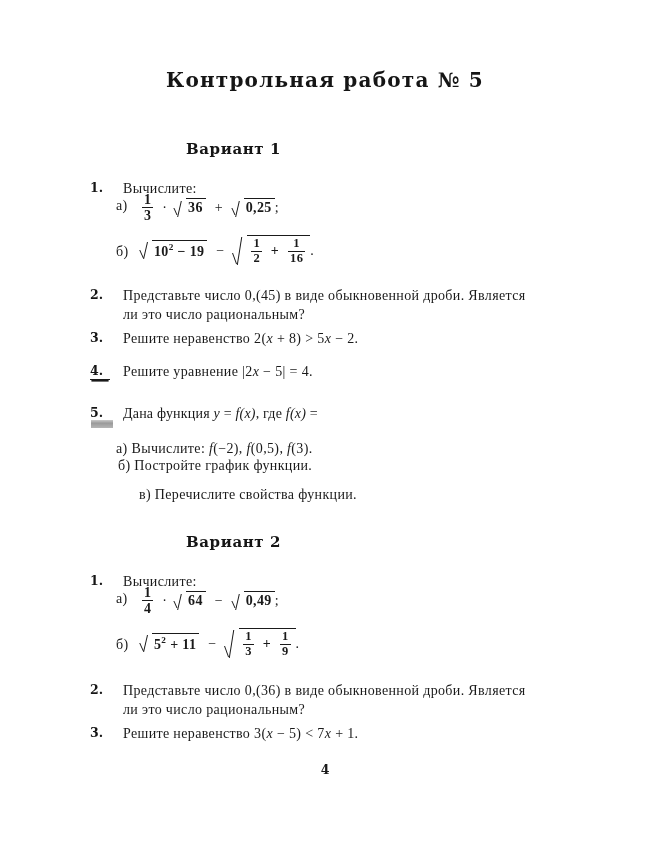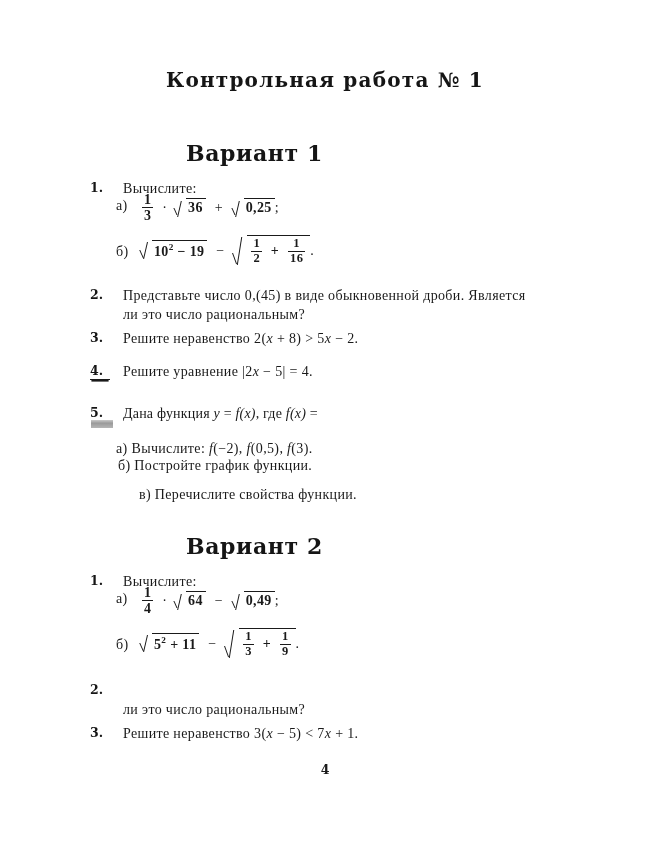--- a/index.html
+++ b/index.html
@@ -32,21 +32,21 @@
     text-align: center;
     font-family: "DejaVu Serif", "Liberation Serif", serif;
     font-weight: bold;
     font-size: 20px;
     letter-spacing: 1.2px;
     color: #151515;
   }
   .variant-title {
     font-family: "DejaVu Serif", "Liberation Serif", serif;
     font-weight: bold;
-    font-size: 22px;
+    font-size: 15px;
     letter-spacing: 0.6px;
     color: #151515;
     margin: 0;
   }
   .variant1-title { position: absolute; left: 186px; top: 140px; }
   .variant2-title { position: absolute; left: 186px; top: 533px; }
 
   
   .prob {
     position: absolute;
@@ -182,21 +182,21 @@
     font-weight: bold;
     font-size: 12.5px;
     color: #1a1a1a;
   }
 </style>
 </head>
 <body>
 
 <div class="page">
 
-  <div class="doc-title">Контрольная работа № 1</div>
+  <div class="doc-title">Контрольная работа № 5</div>
 
   <div class="variant1-title variant-title">Вариант 1</div>
 
   <div class="prob" style="top:180px;">
     <span class="num">1.</span>
     <span class="body">Вычислите:</span>
   </div>
 
   <div class="prob" style="top:198px;">
     <span class="sub" style="left:26px;">а)</span>
@@ -308,21 +308,21 @@
           <span class="n">1</span>
           <span class="d">9</span>
         </span>
       </span></span><span>.</span>
     </span>
   </div>
 
   <div class="prob" style="top:682px;">
     <span class="num">2.</span>
     <span class="body">
-      <br>
+      <span>Представьте число 0,(36) в виде обыкновенной дроби. Является</span><br>
       <span>ли это число рациональным?</span>
     </span>
   </div>
 
   <div class="prob" style="top:725px;">
     <span class="num">3.</span>
     <span class="body"><span>Решите неравенство </span><span><span>3(</span><span class="m">x</span> <span>− 5)</span> <span>&lt;</span> <span>7</span><span class="m">x</span> <span>+ 1.</span></span></span>
   </div>
 
   <div class="page-num">4</div>

